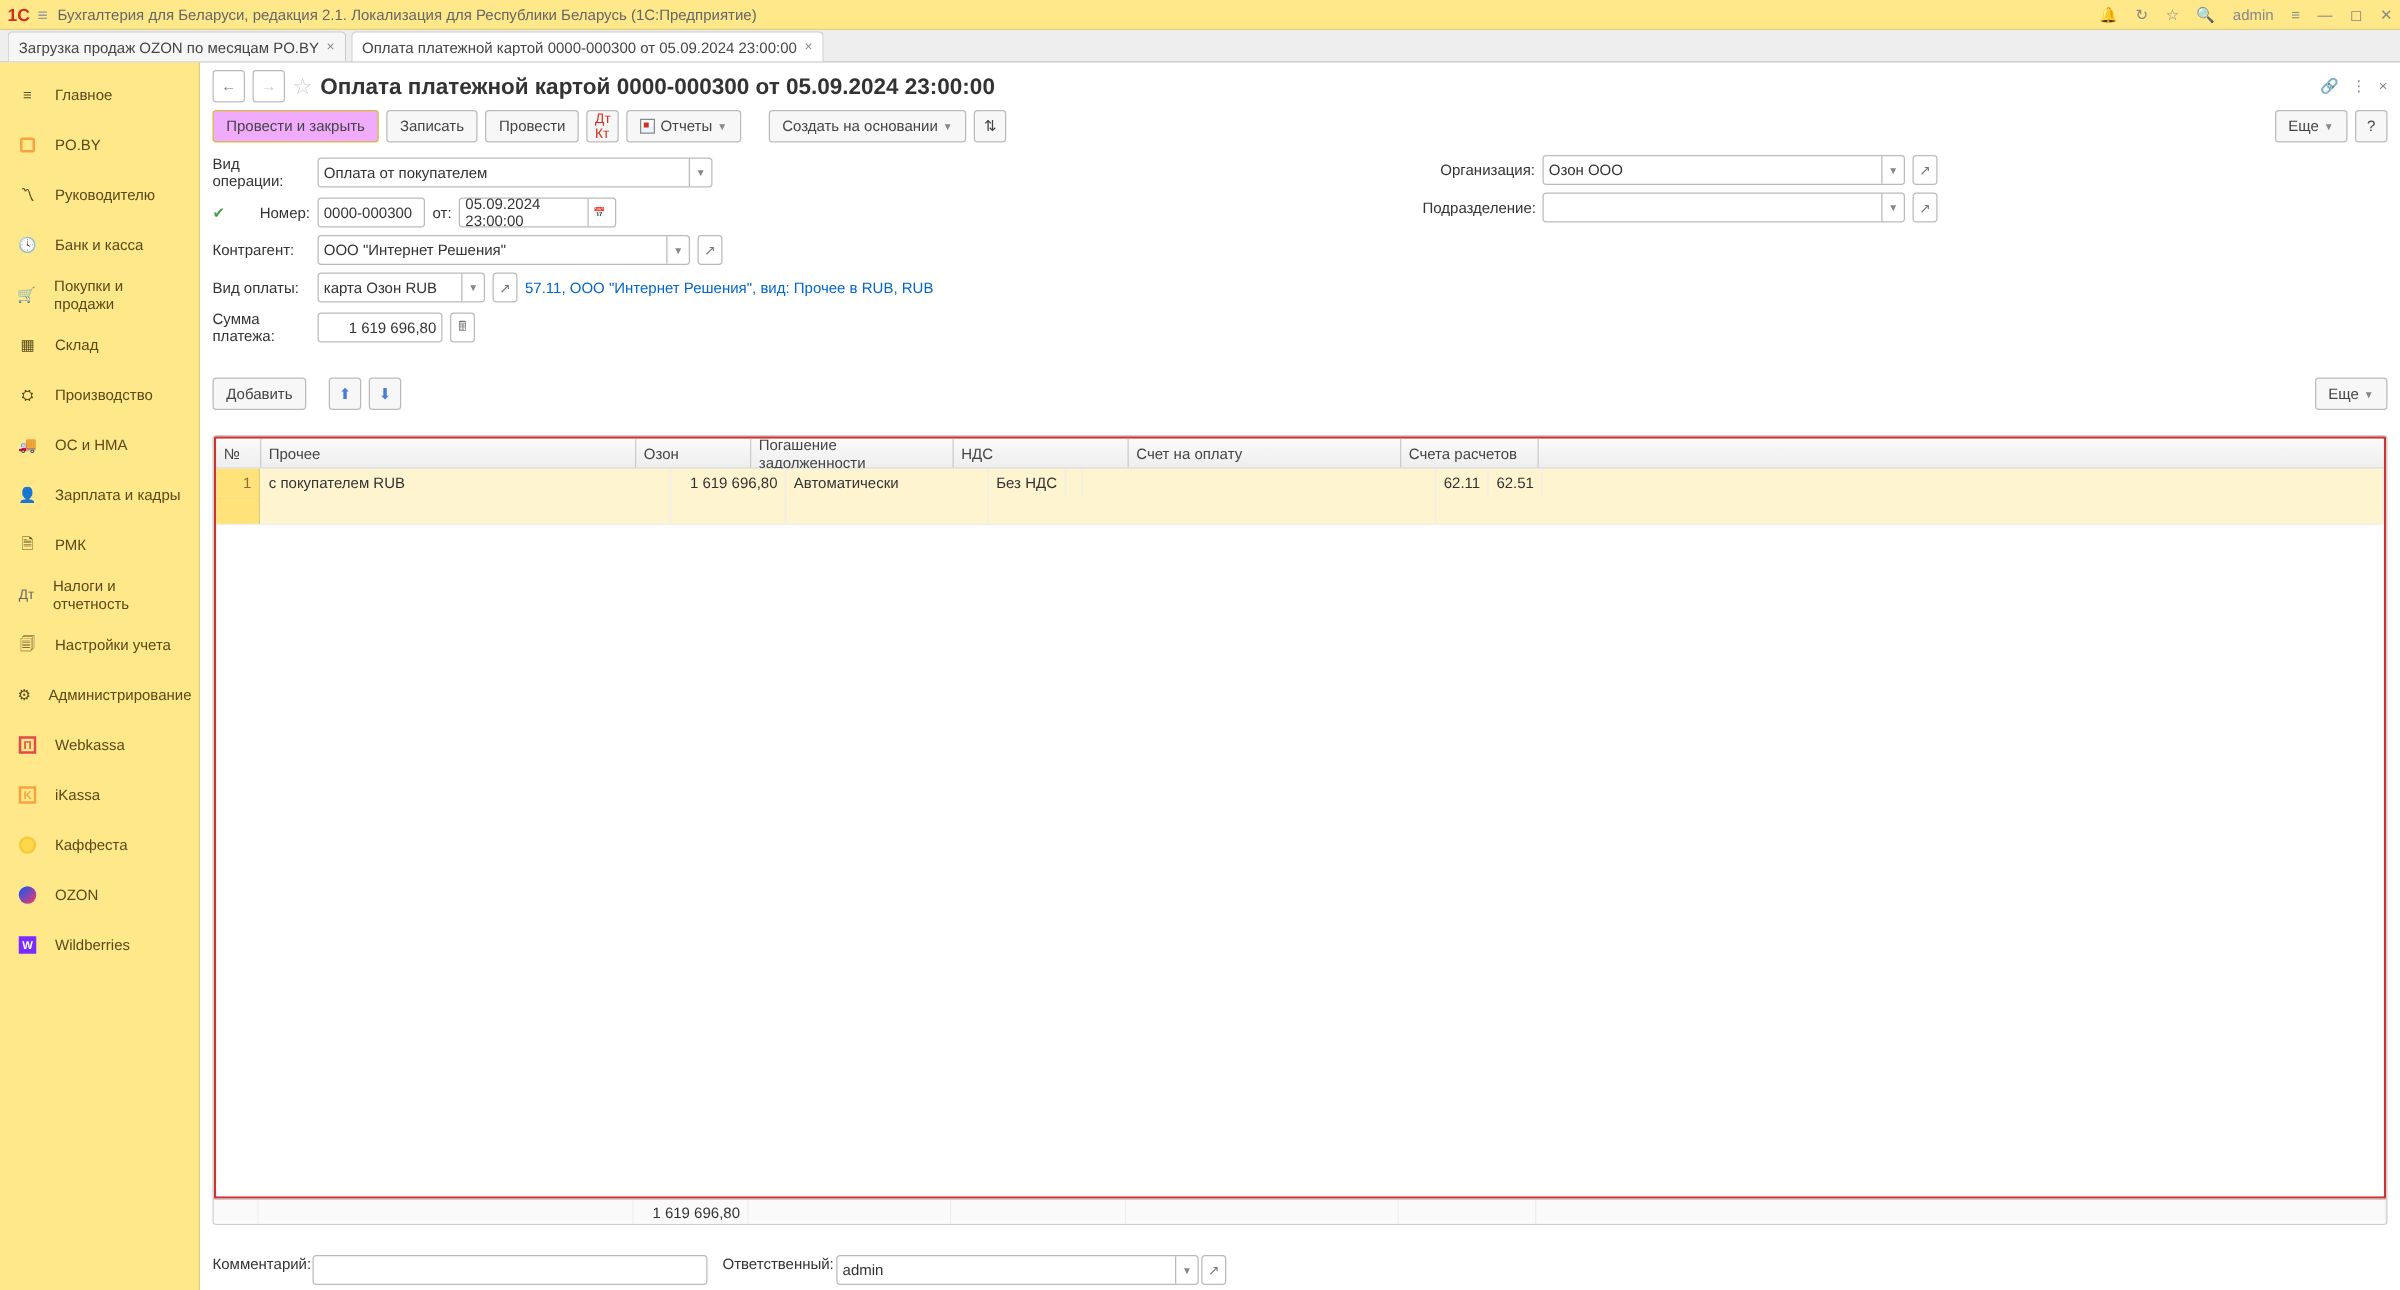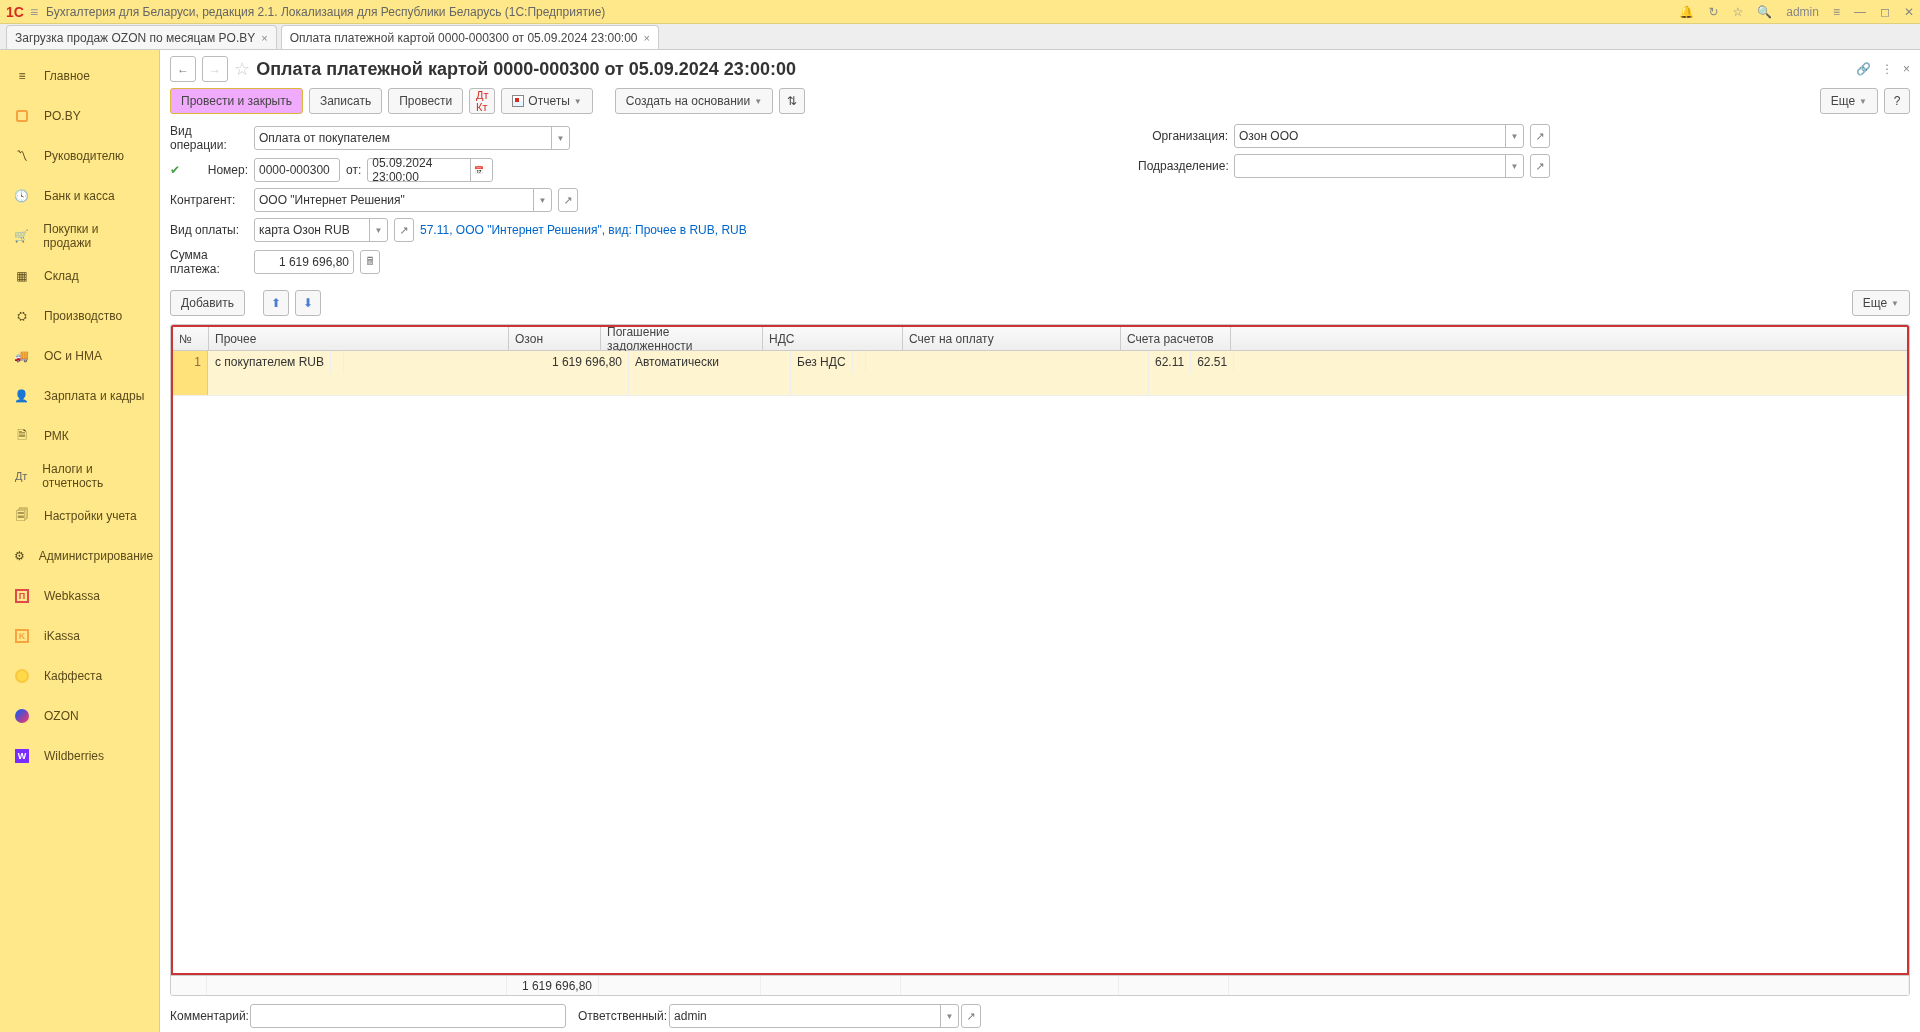--- a/index.html
+++ b/index.html
@@ -39,39 +39,39 @@
 .form-area{display:flex;gap:40px;margin-bottom:6px}
 .form-left,.form-right{display:flex;flex-direction:column;gap:6px}
 .form-row{display:flex;align-items:center;gap:6px}
 .lbl{width:78px;text-align:left;color:#333}
 .lbl-r{width:90px;text-align:right;color:#333}
 .input{height:24px;border:1px solid #bbb;border-radius:3px;padding:0 4px;background:#fff;font-size:12px;display:flex;align-items:center}
 .input.select{padding-right:0}
 .dd{width:18px;height:22px;border-left:1px solid #bbb;display:flex;align-items:center;justify-content:center;color:#888;font-size:8px;cursor:pointer}
 .ext-btn{width:20px;height:24px;border:1px solid #bbb;border-radius:3px;display:flex;align-items:center;justify-content:center;color:#777;cursor:pointer;font-size:11px}
 .link{color:#0066cc;cursor:pointer}
-.table-toolbar{display:flex;align-items:center;gap:6px;margin:8px 0}
+.table-toolbar{display:flex;align-items:center;gap:6px;margin:20px 0}
 .table-wrap{flex:1;border:1px solid #ccc;border-radius:3px;overflow:hidden;display:flex;flex-direction:column}
 .table-highlight{border:2px solid #cc3333;display:flex;flex-direction:column;flex:1}
 .thead{display:flex;background:linear-gradient(#fafafa,#eee);border-bottom:1px solid #ccc;height:24px}
 .th{padding:4px 6px;border-right:1px solid #ccc;color:#444;display:flex;align-items:center}
 .tbody{flex:1;background:#fff}
 .trow{display:flex;border-bottom:1px solid #eee;background:#fff4d0}
 .td{padding:4px 6px;border-right:1px solid #eee;display:flex;align-items:center}
 .rownum{width:35px;background:#ffe27a;text-align:right;justify-content:flex-end;color:#8a6d3b;padding-right:6px;border-right:1px solid #e0cf7a}
 .tfoot{display:flex;background:#fafafa;border-top:1px solid #ccc;height:20px}
 .col-num{width:36px}
 .col-contract{width:300px}
 .col-sum{width:92px}
 .col-repay{width:162px}
 .col-vat{width:140px}
 .col-invoice{width:218px}
 .col-acc{width:110px}
 .col-ozon{flex:1}
-.footer-row{display:flex;align-items:center;gap:2px;margin-top:8px}
+.footer-row{display:flex;align-items:flex-start;gap:2px;margin-top:24px}
 .sm-icon{font-size:11px;color:#666}
 .report-icon{display:inline-block;width:12px;height:12px;border:1px solid #888;background:linear-gradient(to bottom,#fff 50%,#e8f4ff 50%);position:relative}
 .report-icon::after{content:'';position:absolute;left:2px;top:2px;width:4px;height:4px;background:#d62b1f}
 </style>
 </head>
 <body>
 
 <div class="title-bar">
   <span class="logo">1C</span>
   <span class="menu-icon">≡</span>
@@ -325,21 +325,21 @@
         <div class="th col-vat">НДС</div>
         <div class="th col-invoice">Счет на оплату</div>
         <div class="th col-acc">Счета расчетов</div>
       </div>
       <div class="tbody">
         <div class="trow">
           <div style="display:flex;flex-direction:column;width:36px">
             <div class="td rownum" style="height:22px">1</div>
             <div class="td rownum" style="height:22px"></div>
           </div>
-          <div style="display:flex;flex-direction:row;width:328px">
+          <div style="display:flex;flex-direction:column;width:328px">
             <div class="td" style="height:22px">с покупателем RUB</div>
             <div class="td" style="height:22px"></div>
           </div>
           <div style="display:flex;flex-direction:column;width:92px">
             <div class="td" style="height:22px;justify-content:flex-end">1 619 696,80</div>
             <div class="td" style="height:22px"></div>
           </div>
           <div style="display:flex;flex-direction:column;width:162px">
             <div class="td" style="height:22px">Автоматически</div>
             <div class="td" style="height:22px"></div>

